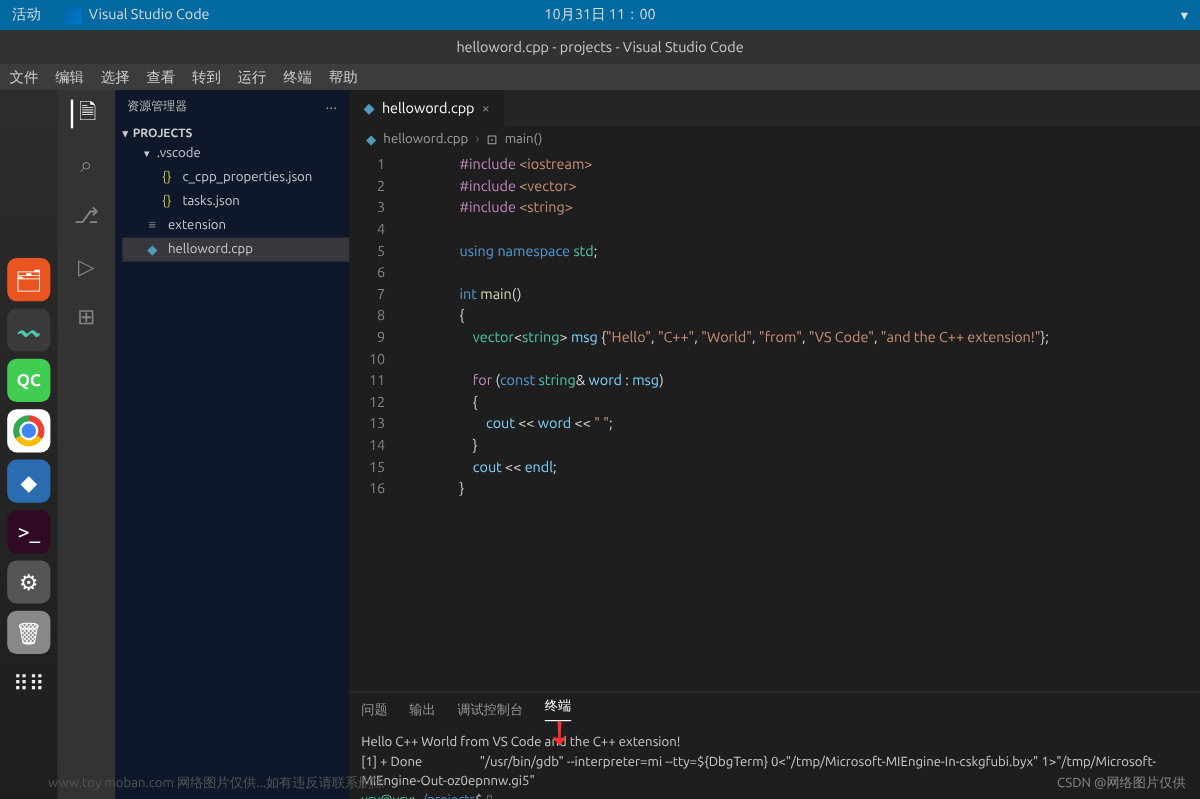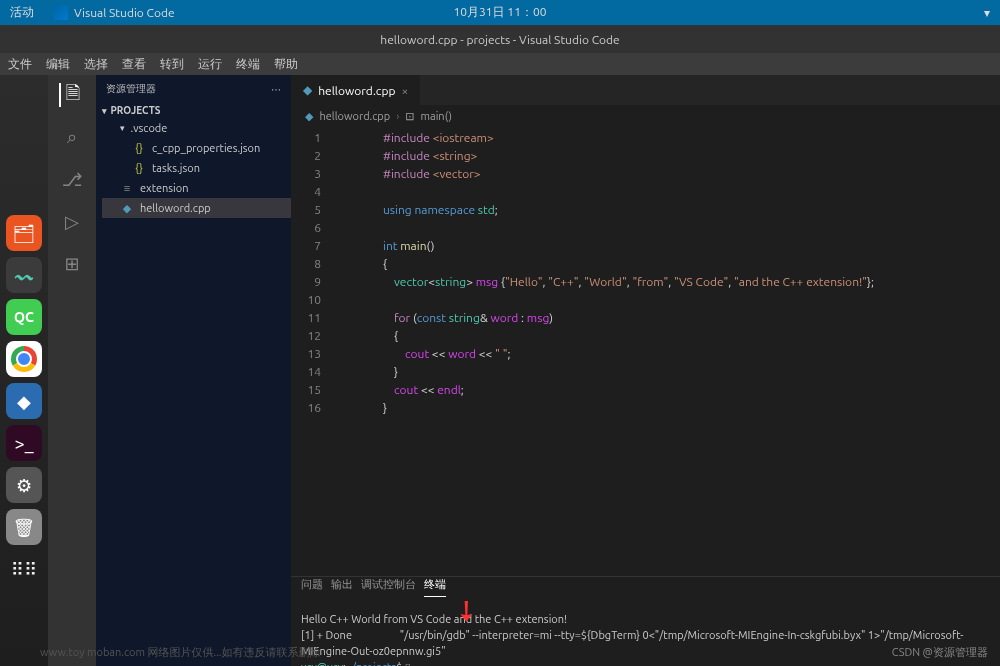--- a/index.html
+++ b/index.html
@@ -50,23 +50,23 @@
 .code{flex:1;display:flex;font-family:"Consolas","Courier New",monospace;font-size:12px;line-height:18px;padding-top:2px;}
 .gutter{width:44px;text-align:right;color:#858585;padding-right:14px;}
 .gutter div{height:18px;}
 .code-lines{flex:1;color:#d4d4d4;margin-left:48px;}
 .code-lines div{height:18px;white-space:pre;}
 .kw{color:#569cd6;}
 .kw2{color:#c586c0;}
 .type{color:#4ec9b0;}
 .str{color:#ce9178;}
 .fn{color:#dcdcaa;}
-.var{color:#d946ef;}
+.var{color:#7dd3fc;}
 .panel{height:90px;background:#1e1e1e;border-top:1px solid #333;}
-.panel-tabs{height:28px;display:flex;align-items:flex-start;gap:8px;padding:0 10px;font-size:11px;color:#969696;}
+.panel-tabs{height:28px;display:flex;align-items:center;gap:18px;padding:0 10px;font-size:11px;color:#969696;}
 .panel-tabs span.active{color:#fff;border-bottom:1px solid #fff;padding-bottom:4px;}
 .panel-body{padding:6px 10px;font-family:"Consolas",monospace;font-size:11px;color:#ccc;line-height:16px;}
 .term-green{color:#4ec9b0;}
 .term-blue{color:#569cd6;}
 .term-gray{color:#888;}
 .arrow{position:absolute;left:455px;top:594px;color:#ff3030;font-size:28px;transform:rotate(45deg);pointer-events:none;}
 .watermark{position:absolute;bottom:6px;right:12px;font-size:11px;color:#888;}
 .bottom-wm{position:absolute;bottom:6px;left:40px;font-size:11px;color:#555;}
 .chrome-circle{width:26px;height:26px;border-radius:50%;background:conic-gradient(#ea4335 0 120deg,#fbbc05 120deg 240deg,#34a853 240deg 360deg);position:relative;}
 .chrome-circle::after{content:"";position:absolute;width:12px;height:12px;background:#4285f4;border:2px solid #fff;border-radius:50%;top:5px;left:5px;}
@@ -188,22 +188,22 @@
           <div>10</div>
           <div>11</div>
           <div>12</div>
           <div>13</div>
           <div>14</div>
           <div>15</div>
           <div>16</div>
         </div>
       <div class="code-lines" id="code-lines">
           <div><span class="kw2">#include</span> <span class="str">&lt;iostream&gt;</span></div>
+          <div><span class="kw2">#include</span> <span class="str">&lt;vector&gt;</span></div>
           <div><span class="kw2">#include</span> <span class="str">&lt;string&gt;</span></div>
-          <div><span class="kw2">#include</span> <span class="str">&lt;vector&gt;</span></div>
           <div></div>
           <div><span class="kw">using</span> <span class="kw">namespace</span> <span class="type">std</span>;</div>
           <div></div>
           <div><span class="kw">int</span> <span class="fn">main</span>()</div>
           <div>{</div>
           <div>    <span class="type">vector</span>&lt;<span class="type">string</span>&gt; <span class="var">msg</span> {<span class="str">"Hello"</span>, <span class="str">"C++"</span>, <span class="str">"World"</span>, <span class="str">"from"</span>, <span class="str">"VS Code"</span>, <span class="str">"and the C++ extension!"</span>};</div>
           <div></div>
           <div>    <span class="kw2">for</span> (<span class="kw">const</span> <span class="type">string</span>&amp; <span class="var">word</span> : <span class="var">msg</span>)</div>
           <div>    {</div>
           <div>        <span class="var">cout</span> &lt;&lt; <span class="var">word</span> &lt;&lt; <span class="str">" "</span>;</div>
@@ -226,14 +226,14 @@
         </div>
         <div>
           <span class="term-green">ycy@ycy</span><span>:</span><span class="term-blue">~/projects</span><span>$</span> <span class="term-gray">▯</span>
         </div>
       </div>
     </div>
   </div>
 </div>
 
 <div class="arrow">➘</div>
-<div class="watermark">CSDN @资源管理器</div>
+<div class="watermark">CSDN @网络图片仅供</div>
 <div class="bottom-wm">www.toy moban.com 网络图片仅供...如有违反请联系删除</div>
 
 </body></html>

